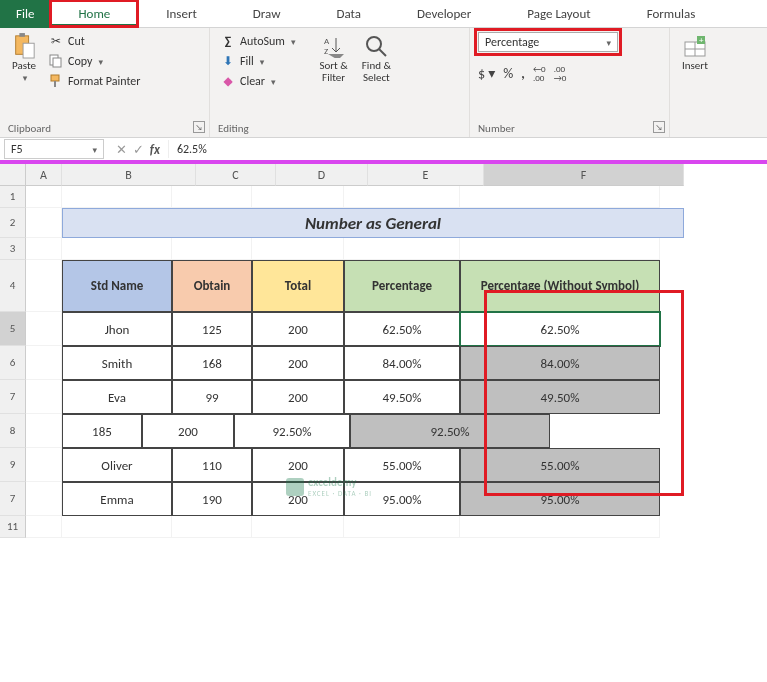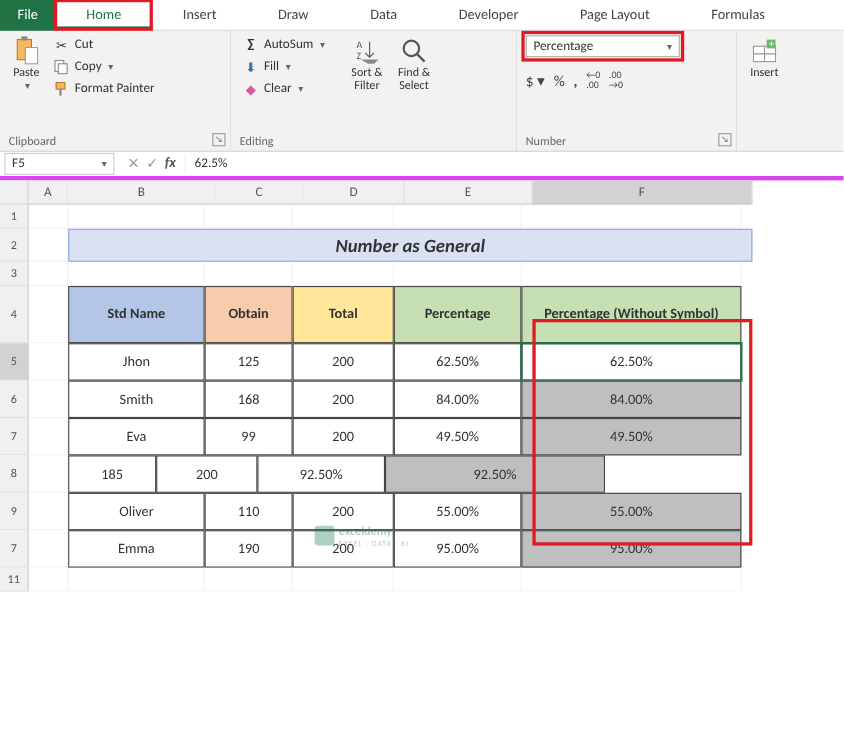--- a/index.html
+++ b/index.html
@@ -56,21 +56,21 @@
   .cols { flex: 1; overflow: hidden; }
   .col-headers { display: flex; height: 22px; }
   .col-h { background: #f0f0f0; border-right: 1px solid #e0e0e0; border-bottom: 1px solid #ccc; display: flex; align-items: center; justify-content: center; font-size: 12px; color: #555; }
   .col-h.sel { background: #d2d2d2; }
   .col-h.cA { width: 36px; } .col-h.cB { width: 134px; } .col-h.cC { width: 80px; }
   .col-h.cD { width: 92px; } .col-h.cE { width: 116px; } .col-h.cF { width: 200px; }
   
   .sheet { position: relative; }
   .row { display: flex; }
   .cell { border-right: 1px solid #f2f2f2; border-bottom: 1px solid #f2f2f2; display: flex; align-items: center; justify-content: center; font-size: 13px; }
-  .cA { width: 36px; } .cB { width: 124px; } .cC { width: 80px; } .cD { width: 92px; } .cE { width: 116px; } .cF { width: 200px; }
+  .cA { width: 36px; } .cB { width: 110px; } .cC { width: 80px; } .cD { width: 92px; } .cE { width: 116px; } .cF { width: 200px; }
   .r1 { height: 22px; } .r3 { height: 22px; } .r11 { height: 22px; }
   
   .title-row { height: 30px; }
   .title-cell { width: 622px; background: #d9e1f2; border: 1px solid #8ea9db; display: flex; align-items: center; justify-content: center; font-size: 17px; font-weight: bold; font-style: italic; color: #333; }
   
   .hdr-row { height: 52px; }
   .th { font-weight: bold; font-size: 13px; border: 1px solid #444; display: flex; align-items: center; justify-content: center; text-align: center; line-height: 1.2; }
   .th.cB { background: #b4c6e7; } .th.cC { background: #f8cbad; } .th.cD { background: #ffe699; }
   .th.cE { background: #c6e0b4; } .th.cF { background: #c6e0b4; }
   

